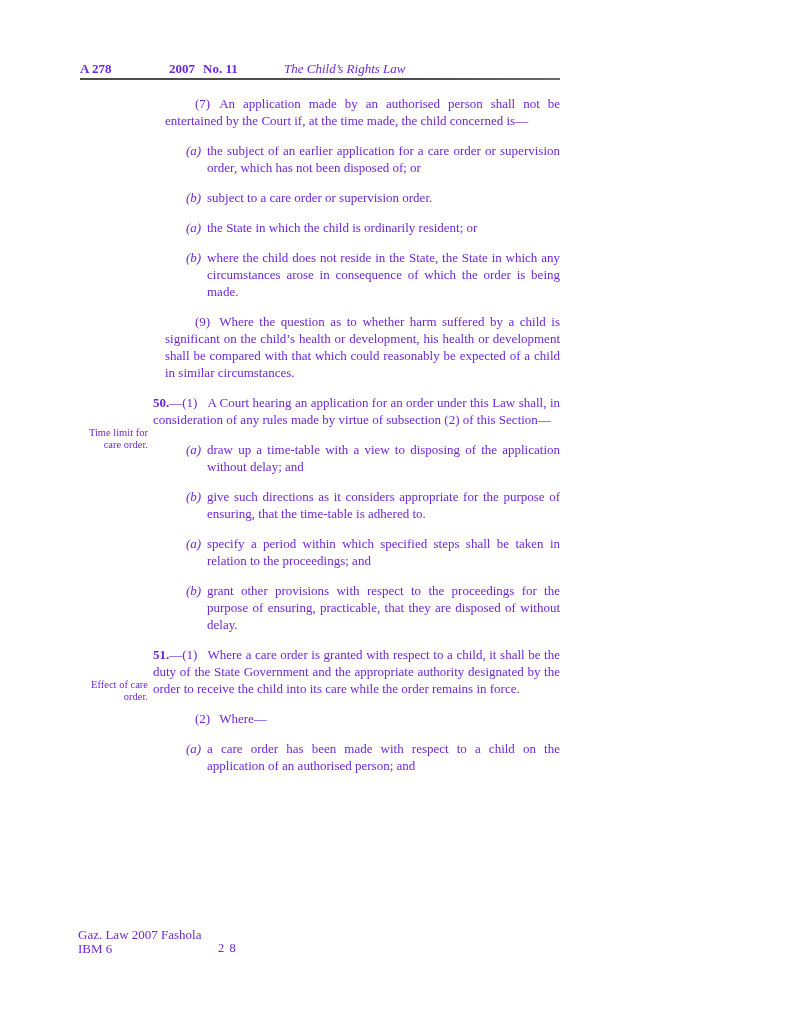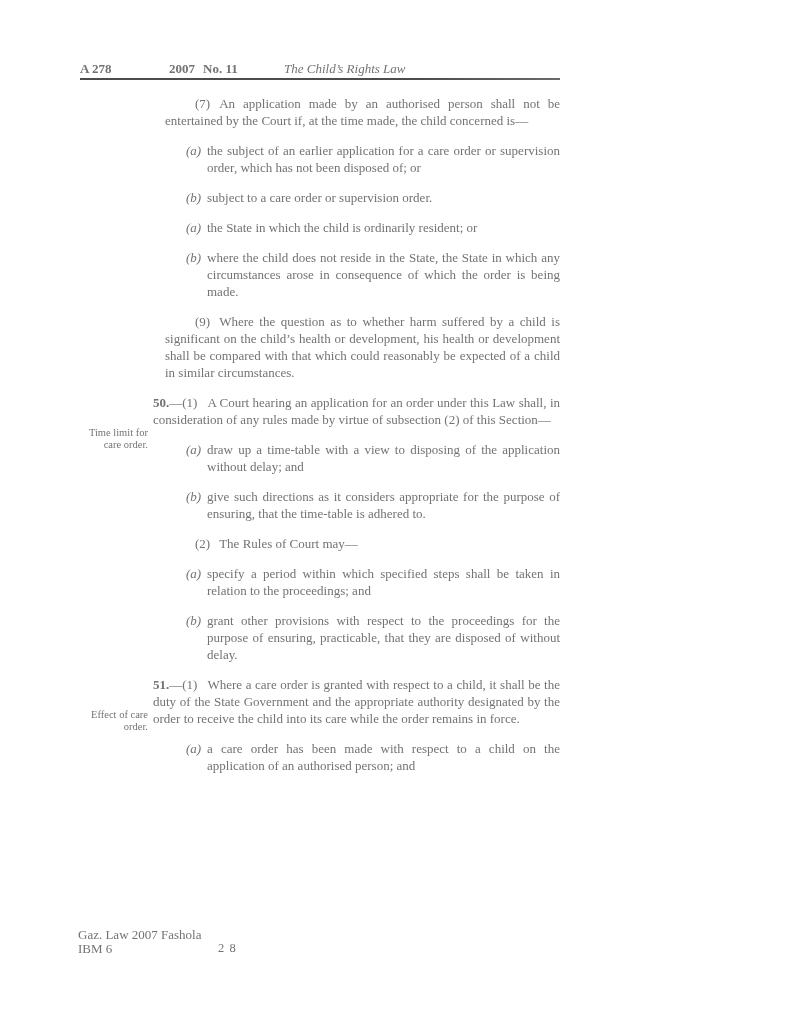--- a/index.html
+++ b/index.html
@@ -1,21 +1,21 @@
 <!DOCTYPE html>
 <html><head>
 <meta charset="utf-8">
 <style>
   html,body { margin:0; padding:0; background:#e8e8e8; }
   .page {
     position:relative;
     width:791px; height:1024px;
     background:#ffffff;
     font-family:"Liberation Serif","DejaVu Serif",serif;
-    color:#737373;
+    color:#6d28d9;
     overflow:hidden;
   }
   
   .running-head { position:absolute; top:61px; left:0; width:100%; height:18px; font-size:13px; }
   .rh-page   { position:absolute; left:80px;  font-weight:bold; }
   .rh-year   { position:absolute; left:146px; font-weight:bold;margin-left:23px; }
   .rh-number { position:absolute; left:203px; font-weight:bold; }
   .rh-title  { position:absolute; left:284px; font-style:italic; }
   .header-rule {
     position:absolute; top:78px; left:80px; width:480px; height:2px;
@@ -88,36 +88,36 @@
     <div class="list-item">
       <span class="marker">(a)</span>
       <div class="item-text">draw up a time-table with a view to disposing of the application without delay; and</div>
     </div>
 
     <div class="list-item">
       <span class="marker">(b)</span>
       <div class="item-text">give such directions as it considers appropriate for the purpose of ensuring, that the time-table is adhered to.</div>
     </div>
 
-    <p class="para"><span class="pnum">(2)</span><span>The Rules of Court may—</span></p>
 
     <div class="list-item">
       <span class="marker">(a)</span>
       <div class="item-text">specify a period within which specified steps shall be taken in relation to the proceedings; and</div>
     </div>
 
     <div class="list-item">
       <span class="marker">(b)</span>
       <div class="item-text">grant other provisions with respect to the proceedings for the purpose of ensuring, practicable, that they are disposed of without delay.</div>
     </div>
 
     <p class="section-para">
       <span class="margin-note">Effect of care order.</span><span class="sec-num">51.</span><span class="sec-ref">—(1)</span><span>Where a care order is granted with respect to a child, it shall be the duty of the State Government and the appropriate authority designated by the order to receive the child into its care while the order remains in force.</span>
     </p>
 
+    <p class="para"><span class="pnum">(2)</span><span>Where—</span></p>
 
     <div class="list-item">
       <span class="marker">(a)</span>
       <div class="item-text">a care order has been made with respect to a child on the application of an authorised person; and</div>
     </div>
 
   </div>
 
   <div class="footer-signature">Gaz. Law 2007 Fashola</div>
   <div class="printer-mark">IBM 6</div>

